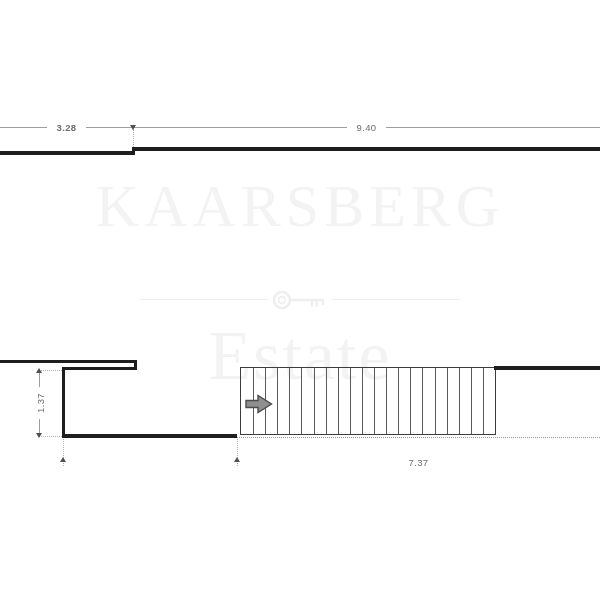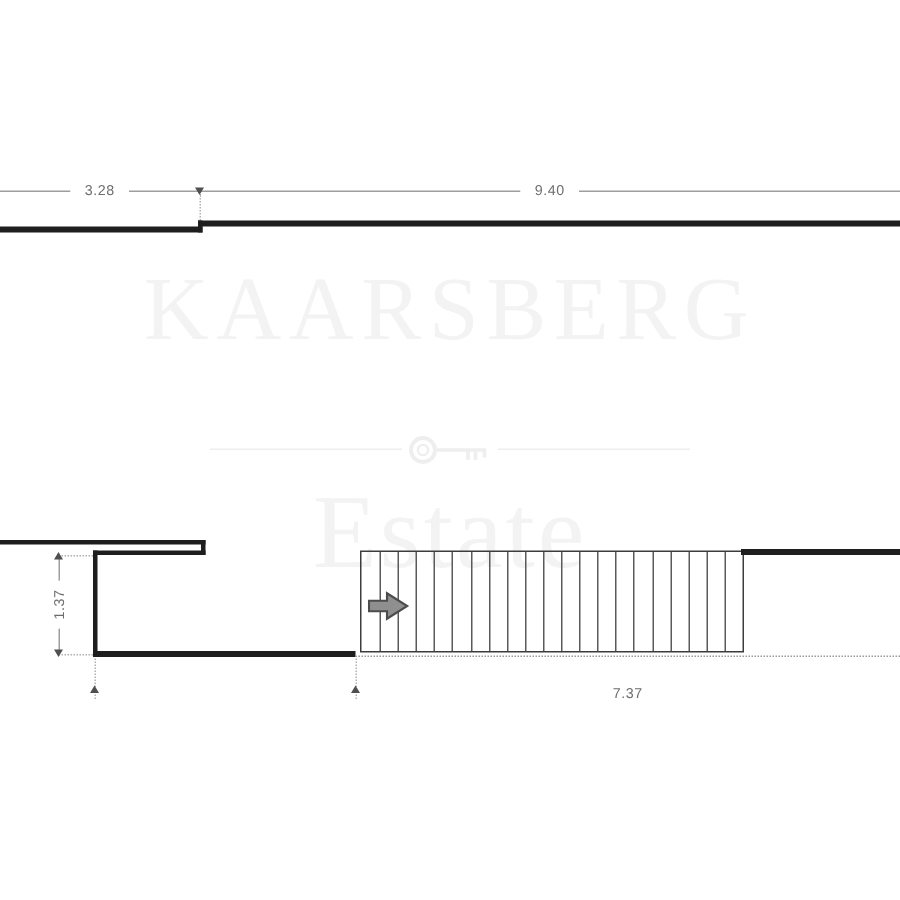--- a/index.html
+++ b/index.html
@@ -62,21 +62,21 @@
   <div class="wm wm-primary">KAARSBERG</div>
   <div class="wm-divider-seg" style="left:140px;top:299px;width:128px;"></div>
   <div class="wm-divider-seg" style="left:332px;top:299px;width:128px;"></div>
   <svg class="wm-key" width="58" height="26" viewBox="0 0 58 26">
     <circle cx="11" cy="13" r="8" fill="none" stroke="var(--key)" stroke-width="2.6"></circle>
     <circle cx="11" cy="13" r="3.4" fill="none" stroke="var(--key)" stroke-width="1.6"></circle>
     <path d="M19 13 H53 M41 13 V19.5 M46 13 V19.5 M52 13 V18" fill="none" stroke="var(--key)" stroke-width="2.4"></path>
   </svg>
   <div class="wm wm-secondary">Estate</div>
 
-  <div class="dim-h" style="left:0;top:120px;width:133px;">
+  <div class="dim-h" style="left:0;top:120px;width:133px;font-weight:bold;">
     <i class="dl"></i>
       <span class="dlabel">3.28</span>
       <i class="dl"></i>
   </div>
   <div class="dim-h" style="left:133px;top:120px;width:467px;text-align:center;">
     <i class="dl"></i>
       <span class="dlabel">9.40</span>
       <i class="dl"></i>
   </div>
   <div class="tick down" style="left:129.5px;top:125px;"></div>

